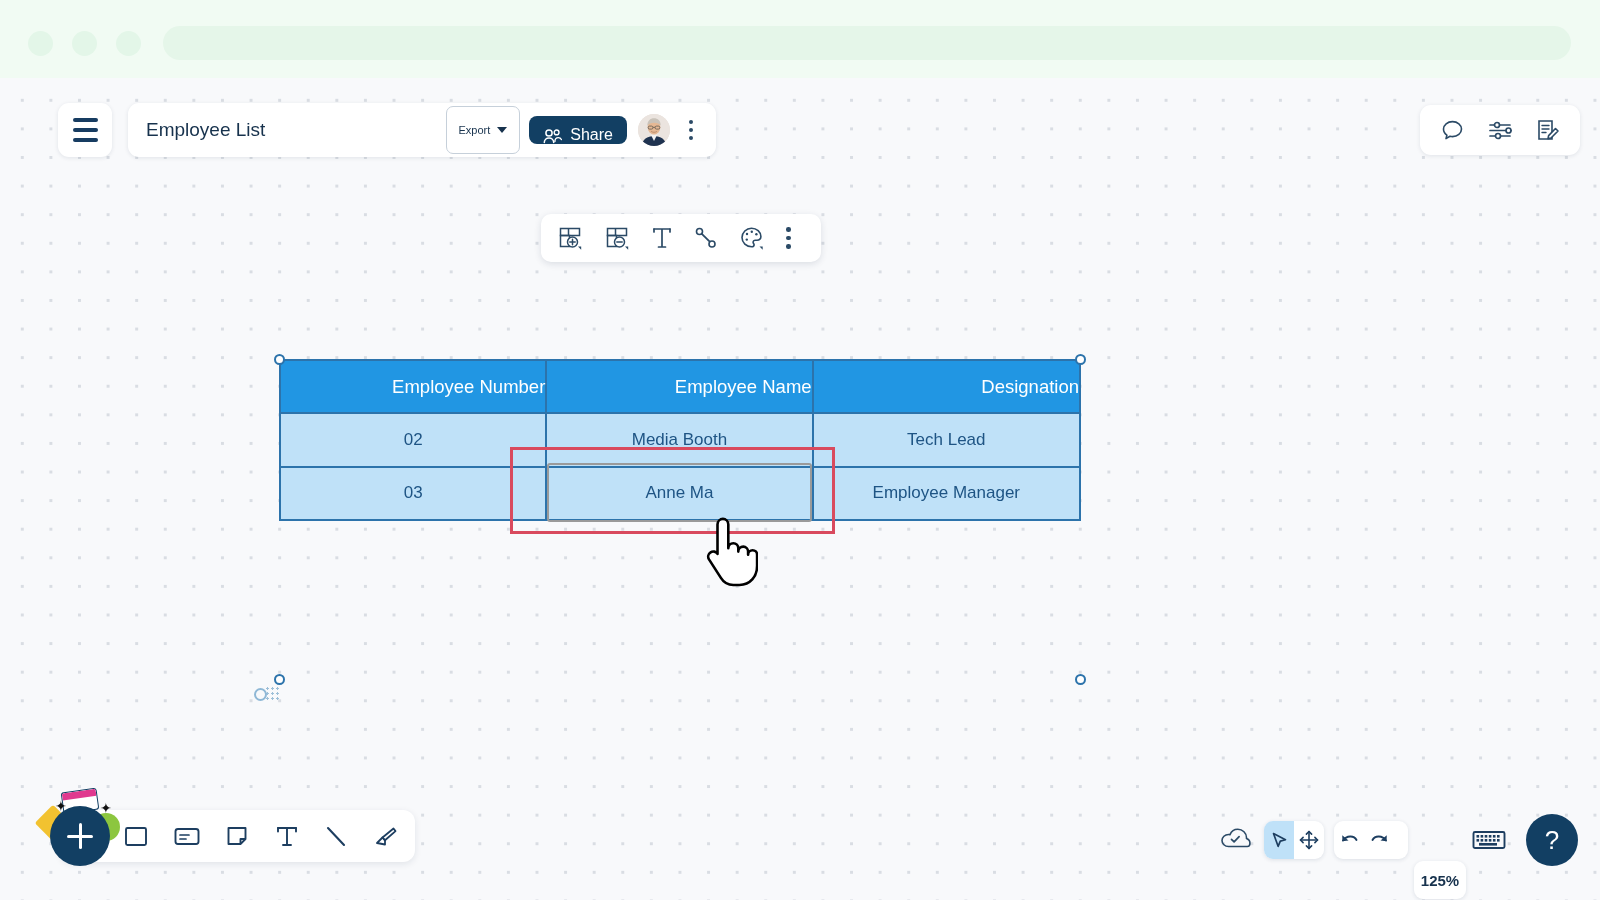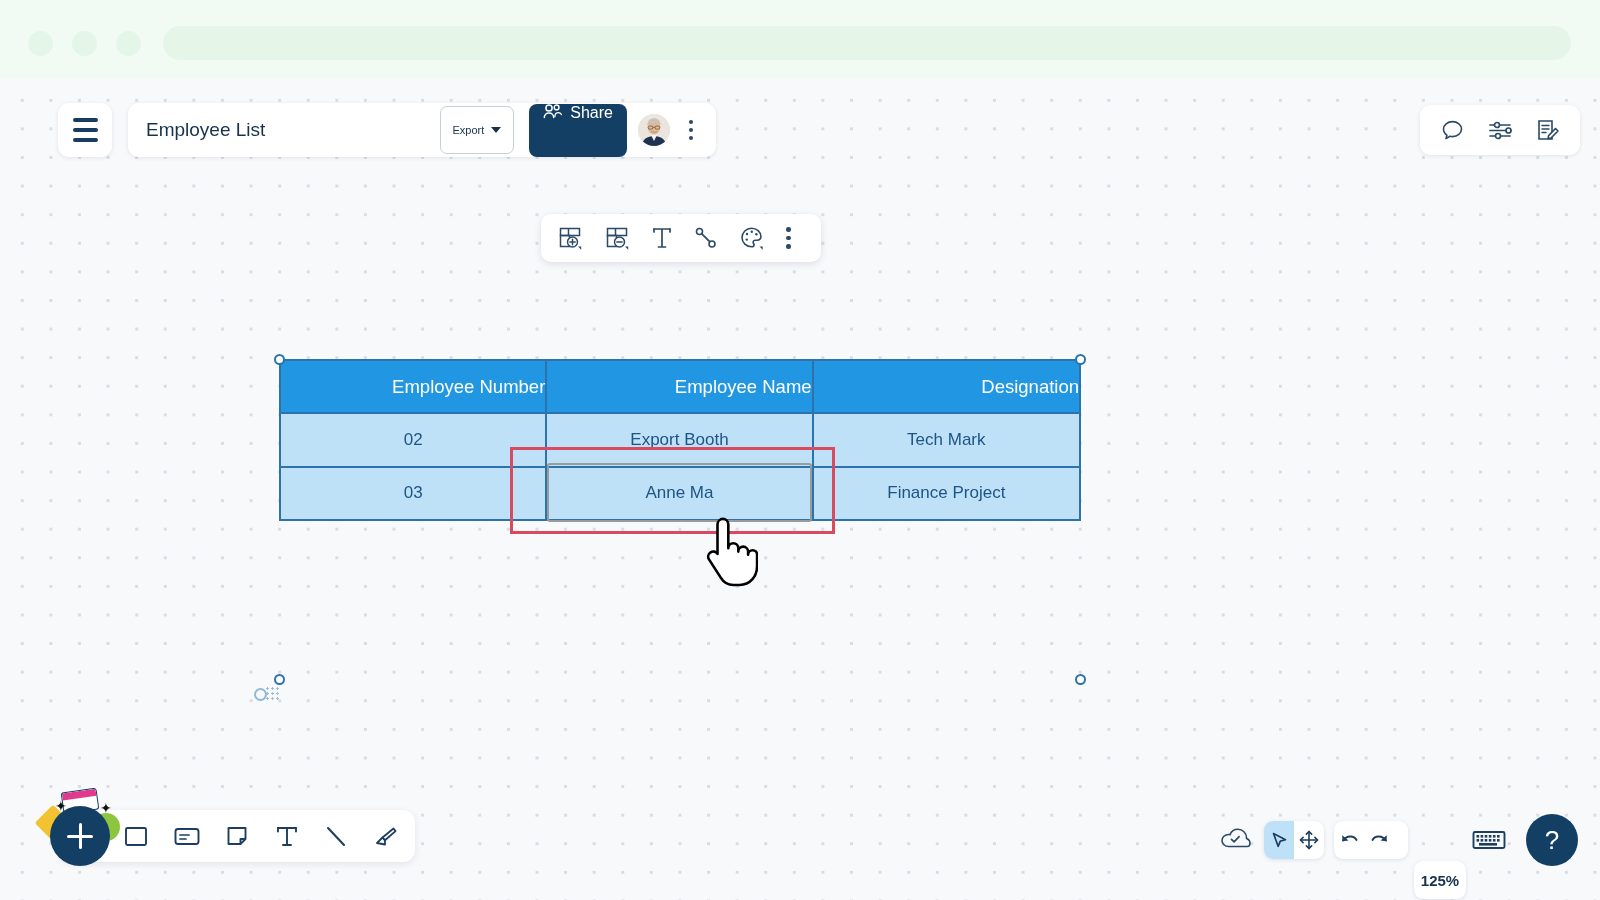--- a/index.html
+++ b/index.html
@@ -106,30 +106,30 @@
     display: flex; align-items: center; gap: 7px;
     cursor: pointer;
   }
   .caret-down {
     width: 0; height: 0;
     border-left: 5px solid transparent;
     border-right: 5px solid transparent;
     border-top: 6px solid #17324d;
   }
   .share-btn {
-    height: 53px;
-    margin-left: 15px;
+    height: 28px;
+    margin-left: 9px;
     background: #123f63;
     color: #fff;
     border: none;
     border-radius: 8px;
     font-size: 16px;
     font-family: "Liberation Sans", sans-serif;
     padding: 0 14px;
-    display: flex; align-items: flex-start; gap: 8px;
+    display: flex; align-items: flex-end; gap: 8px;
     cursor: pointer;
   }
   .avatar {
     width: 32px; height: 32px;
     border-radius: 50%;
     margin-left: 11px;
     background: #e9e2de;
     overflow: hidden;
     flex: none;
     position: relative;
@@ -510,27 +510,27 @@
     <thead>
       <tr>
         <th class="col-num">Employee Number</th>
         <th class="col-name">Employee Name</th>
         <th class="col-desig">Designation</th>
       </tr>
     </thead>
     <tbody>
       <tr>
         <td>02</td>
-        <td>Export Booth</td>
-        <td>Tech Mark</td>
+        <td>Media Booth</td>
+        <td>Tech Lead</td>
       </tr>
       <tr>
         <td>03</td>
         <td>Anne Ma</td>
-        <td>Finance Project</td>
+        <td>Employee Manager</td>
       </tr>
     </tbody>
   </table>
 
   <div class="sel-handle" style="left:274px; top:354px;"></div>
   <div class="sel-handle" style="left:1075px; top:354px;"></div>
   <div class="sel-handle" style="left:1075px; top:674px;"></div>
   <div class="sel-handle" style="left:274px; top:674px;"></div>
   <div class="handle-dots"></div>
   <div class="sel-handle small" style="left:254px; top:688px;"></div>

